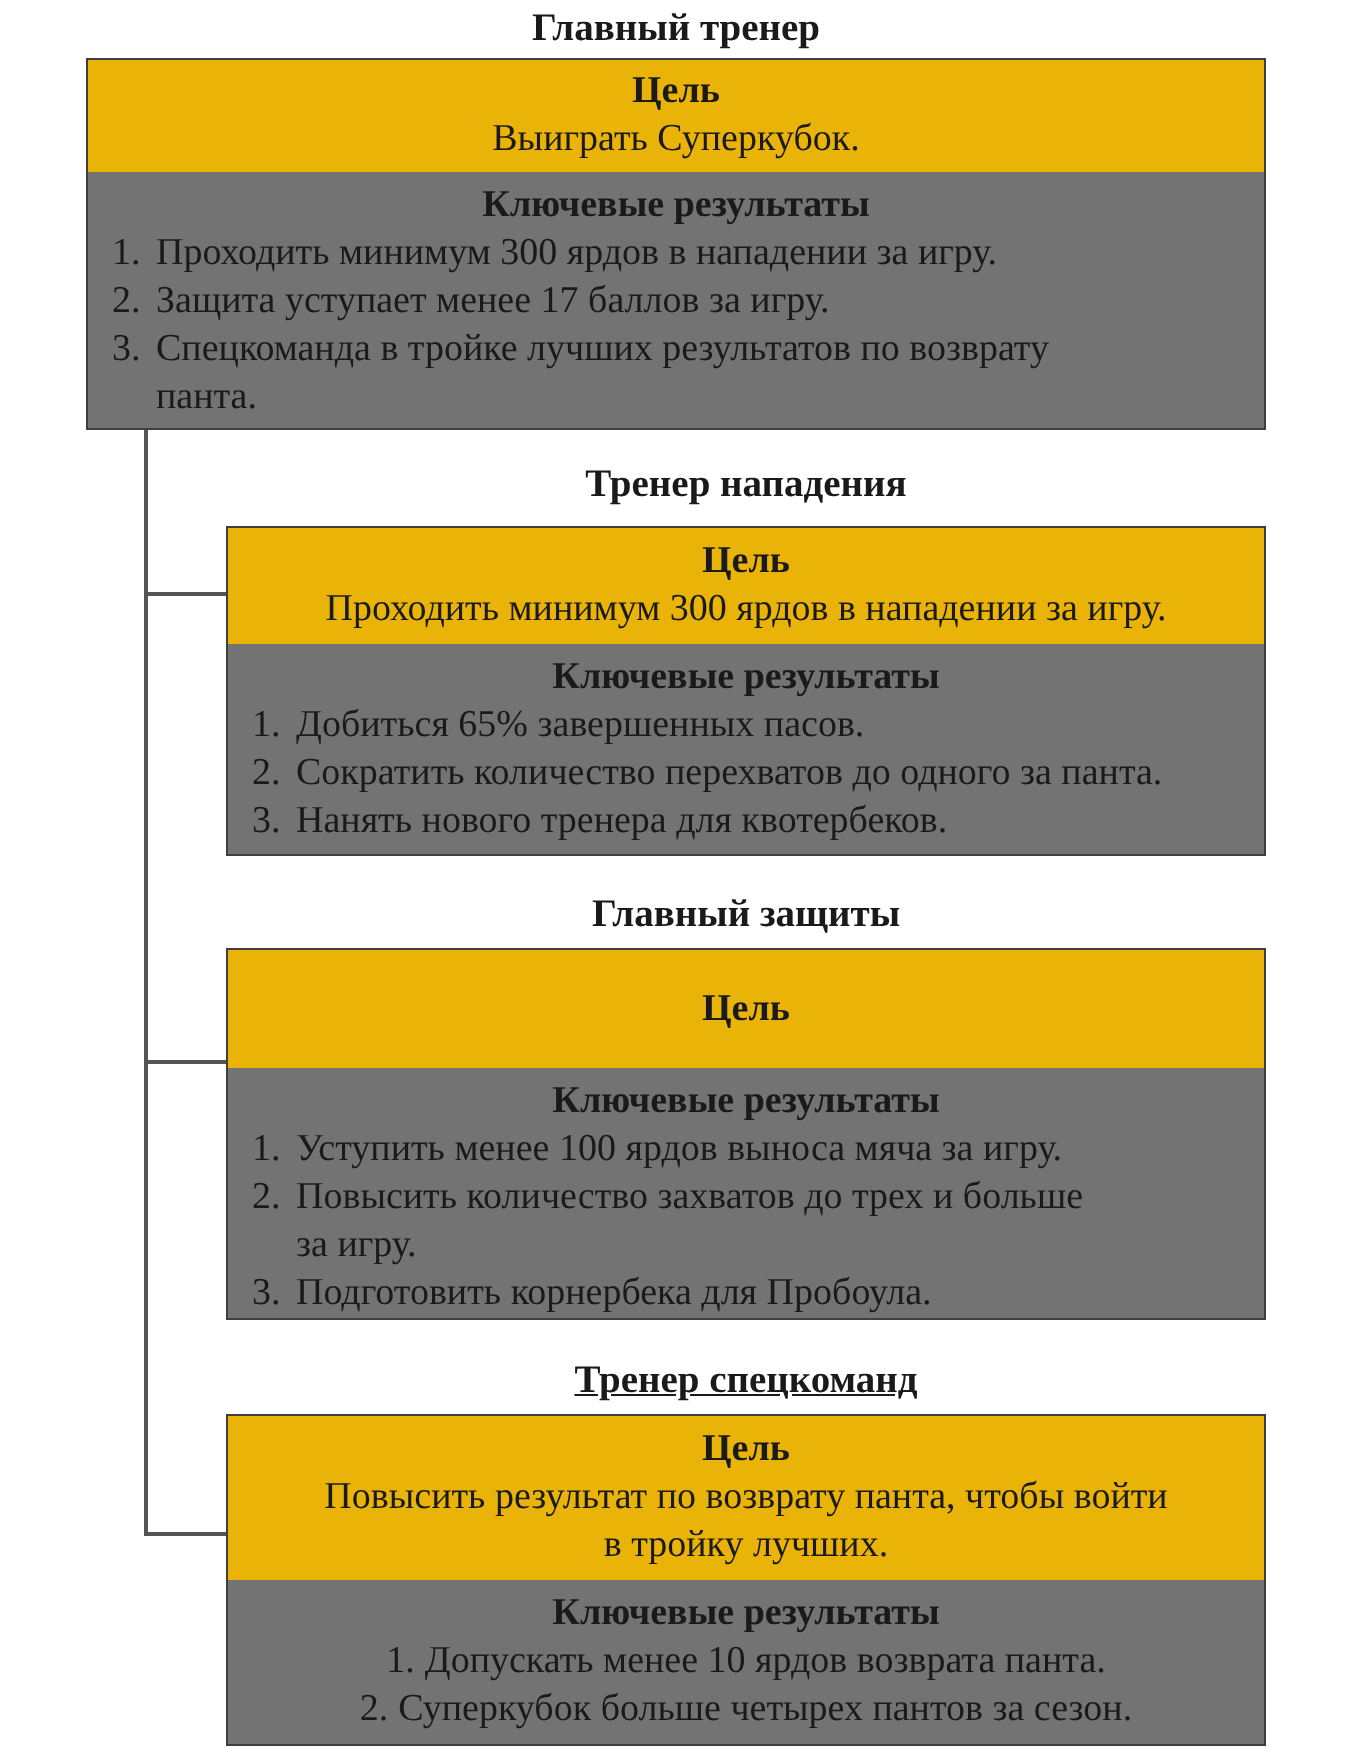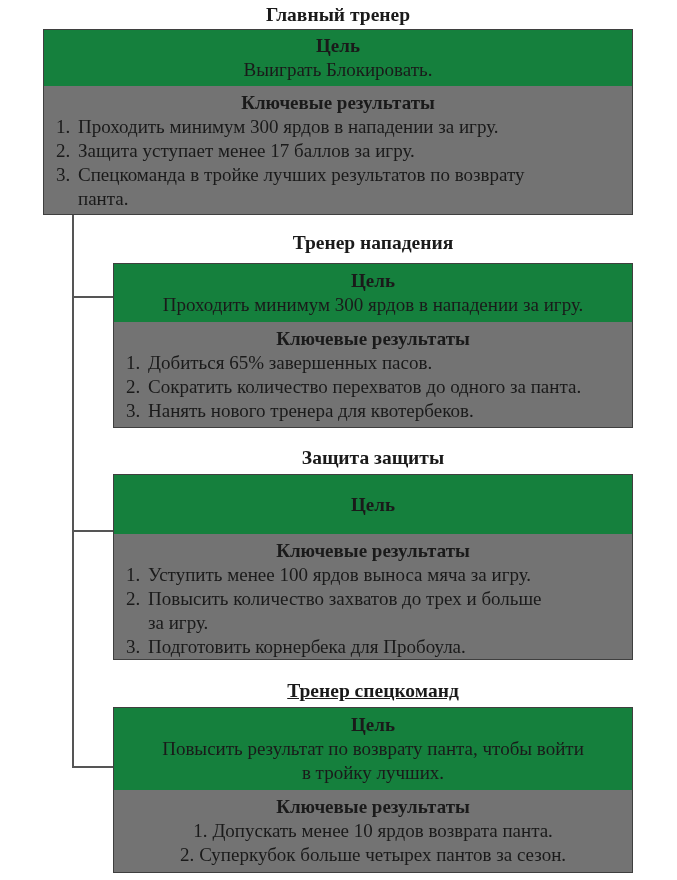--- a/index.html
+++ b/index.html
@@ -24,21 +24,21 @@
     font-size: 19.5px;
     line-height: 24px;
   }
   .okr-box {
     position: absolute;
     border: 1.5px solid #3f3f3f;
     display: flex;
     flex-direction: column;
   }
   .obj-section {
-    background: #15803d;
+    background: #eab308;
     flex: 0 0 auto;
     display: flex;
     flex-direction: column;
     justify-content: center;
     text-align: center;
     padding: 0 18px;
   }
   .kr-section {
     background: #737373;
     flex: 1 1 auto;
@@ -90,21 +90,21 @@
 
   <div class="connector" id="trunk"></div>
   <div class="connector" id="branch-0"></div>
   <div class="connector" id="branch-1"></div>
   <div class="connector" id="branch-2"></div>
 
   <div class="node-title" id="title-0">Главный тренер</div>
   <div class="okr-box" id="box-0">
     <div class="obj-section">
       <div class="section-label">Цель</div>
-      <div class="obj-text">Выиграть Блокировать.</div>
+      <div class="obj-text">Выиграть Суперкубок.</div>
     </div>
     <div class="kr-section">
       <div class="section-label">Ключевые результаты</div>
       <div class="kr-list">
         <div class="kr-item">
           <span class="kr-num">1.</span>
           <span class="kr-text">Проходить минимум 300 ярдов в нападении за игру.</span>
         </div>
         <div class="kr-item">
           <span class="kr-num">2.</span>
@@ -137,21 +137,21 @@
           <span class="kr-text">Сократить количество перехватов до одного за панта.</span>
         </div>
         <div class="kr-item">
           <span class="kr-num">3.</span>
           <span class="kr-text">Нанять нового тренера для квотербеков.</span>
         </div>
       </div>
     </div>
   </div>
 
-  <div class="node-title" id="title-2">Защита защиты</div>
+  <div class="node-title" id="title-2">Главный защиты</div>
   <div class="okr-box" id="box-2">
     <div class="obj-section">
       <div class="section-label">Цель</div>
     </div>
     <div class="kr-section">
       <div class="section-label">Ключевые результаты</div>
       <div class="kr-list">
         <div class="kr-item">
           <span class="kr-num">1.</span>
           <span class="kr-text">Уступить менее 100 ярдов выноса мяча за игру.</span>

